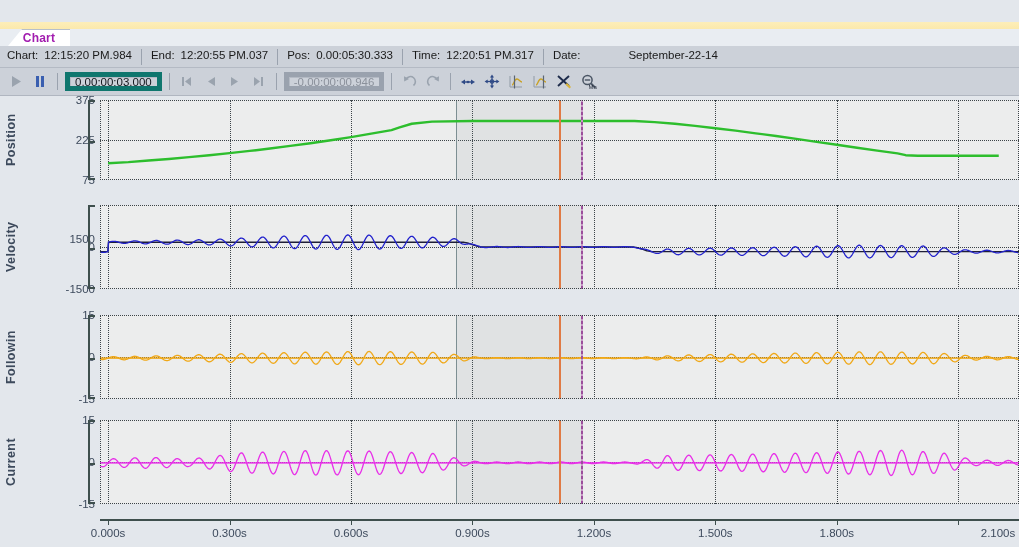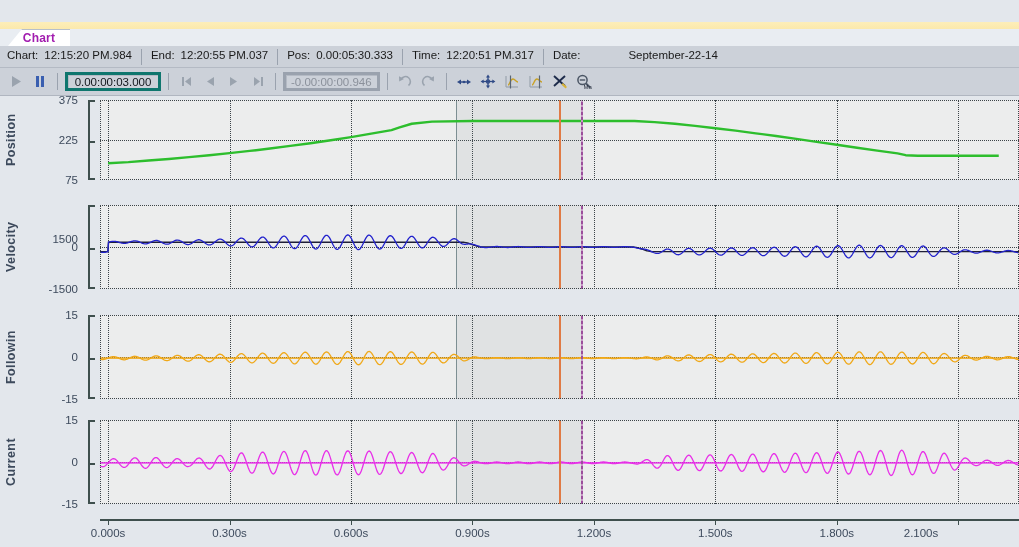--- a/index.html
+++ b/index.html
@@ -82,21 +82,21 @@
     padding-left:4px;
   }
   .tb-btn{
     width:24px;height:22px;display:flex;align-items:center;justify-content:center;
     position:relative;
   }
   .tb-sep{width:1px;height:17px;background:#9aa2ae;margin:0 5px;}
   .tfield{
     height:19px;min-width:92px;
     background:#ccd1d9;
-    border:3px solid #0f766e;
+    border:5px solid #0f766e;
     box-shadow:inset 1px 1px 0 #b4bac4;
     display:flex;align-items:center;justify-content:center;
     font-size:11.5px;color:#12161c;
     box-sizing:border-box;
     padding:0 5px;
     margin:0 2px;
   }
   .tfield.dim{color:#8b919b;border-color:#9aa2ae;}
   .tfield.w2{min-width:96px;}
 
@@ -105,21 +105,21 @@
 
   
   .plots{position:absolute;left:0;top:96px;width:1019px;height:451px;background:#e3e7ec;}
   .panel{position:absolute;left:0;width:1019px;}
   .ylabel{
     position:absolute;left:4px;width:20px;
     font-size:12.5px;font-weight:bold;color:#3d4a5c;
     writing-mode:vertical-rl;transform:rotate(180deg);
     text-align:center;letter-spacing:.4px;
   }
-  .yticks{position:absolute;left:24px;width:62px;}
+  .yticks{position:absolute;left:41px;width:62px;}
   .ytick{
     position:absolute;right:8px;font-size:11.5px;color:#3d4a5c;
     transform:translateY(-50%);text-align:right;white-space:nowrap;
   }
   .ybracket{
     position:absolute;width:7px;
     border:2px solid #3e4f4d;border-right:none;
     box-sizing:border-box;
   }
   .ybracket .mid{
@@ -427,15 +427,15 @@
       <div class="xlab" style="left: 251.004px;">0.600s</div>
       <div class="xtick" style="left: 372.458px;"></div>
       <div class="xlab" style="left: 372.458px;">0.900s</div>
       <div class="xtick" style="left: 493.912px;"></div>
       <div class="xlab" style="left: 493.912px;">1.200s</div>
       <div class="xtick" style="left: 615.366px;"></div>
       <div class="xlab" style="left: 615.366px;">1.500s</div>
       <div class="xtick" style="left: 736.819px;"></div>
       <div class="xlab" style="left: 736.819px;">1.800s</div>
       <div class="xtick" style="left: 858.273px;"></div>
-      <div class="xlab" style="left: 821px;">2.100s</div>
+      <div class="xlab" style="left: 898px;">2.100s</div>
     </div>
 </div>
 
 </body></html>

